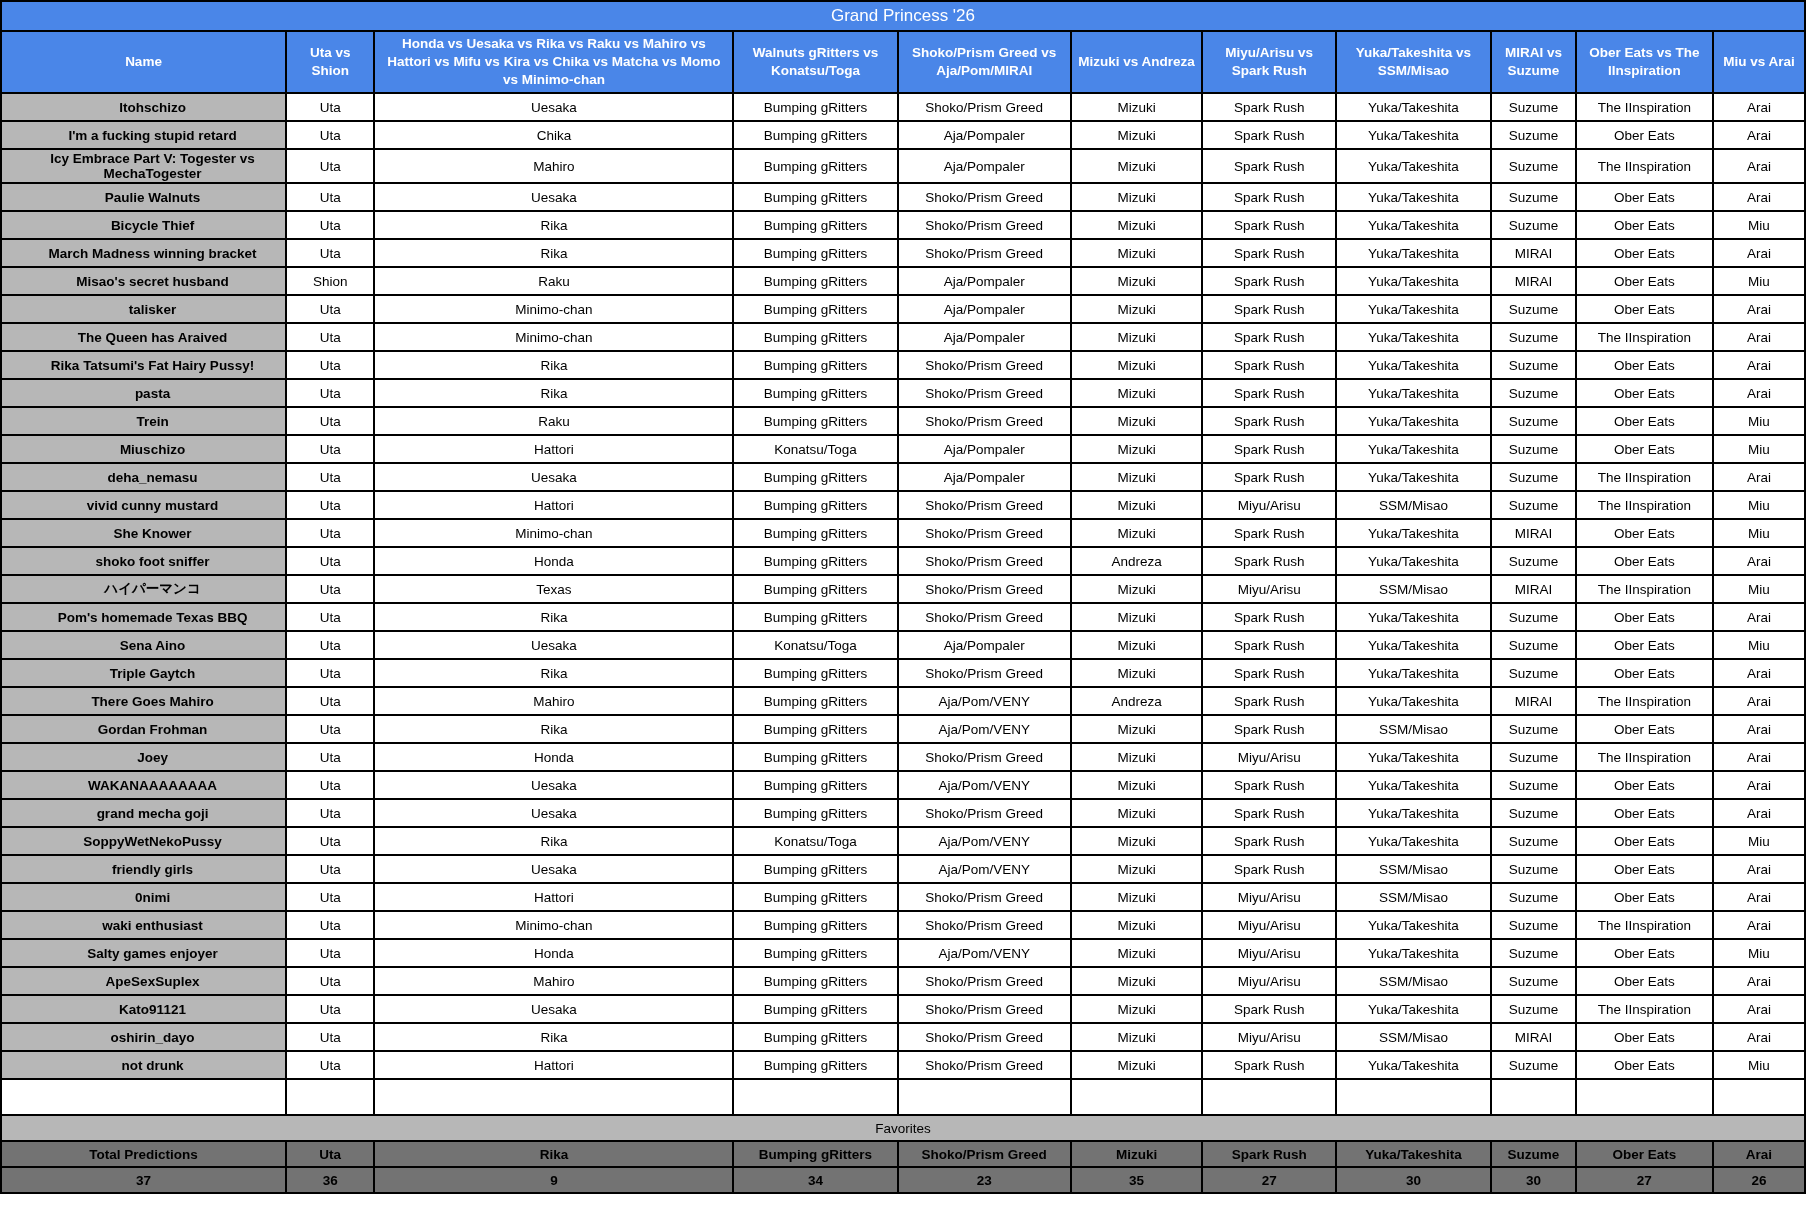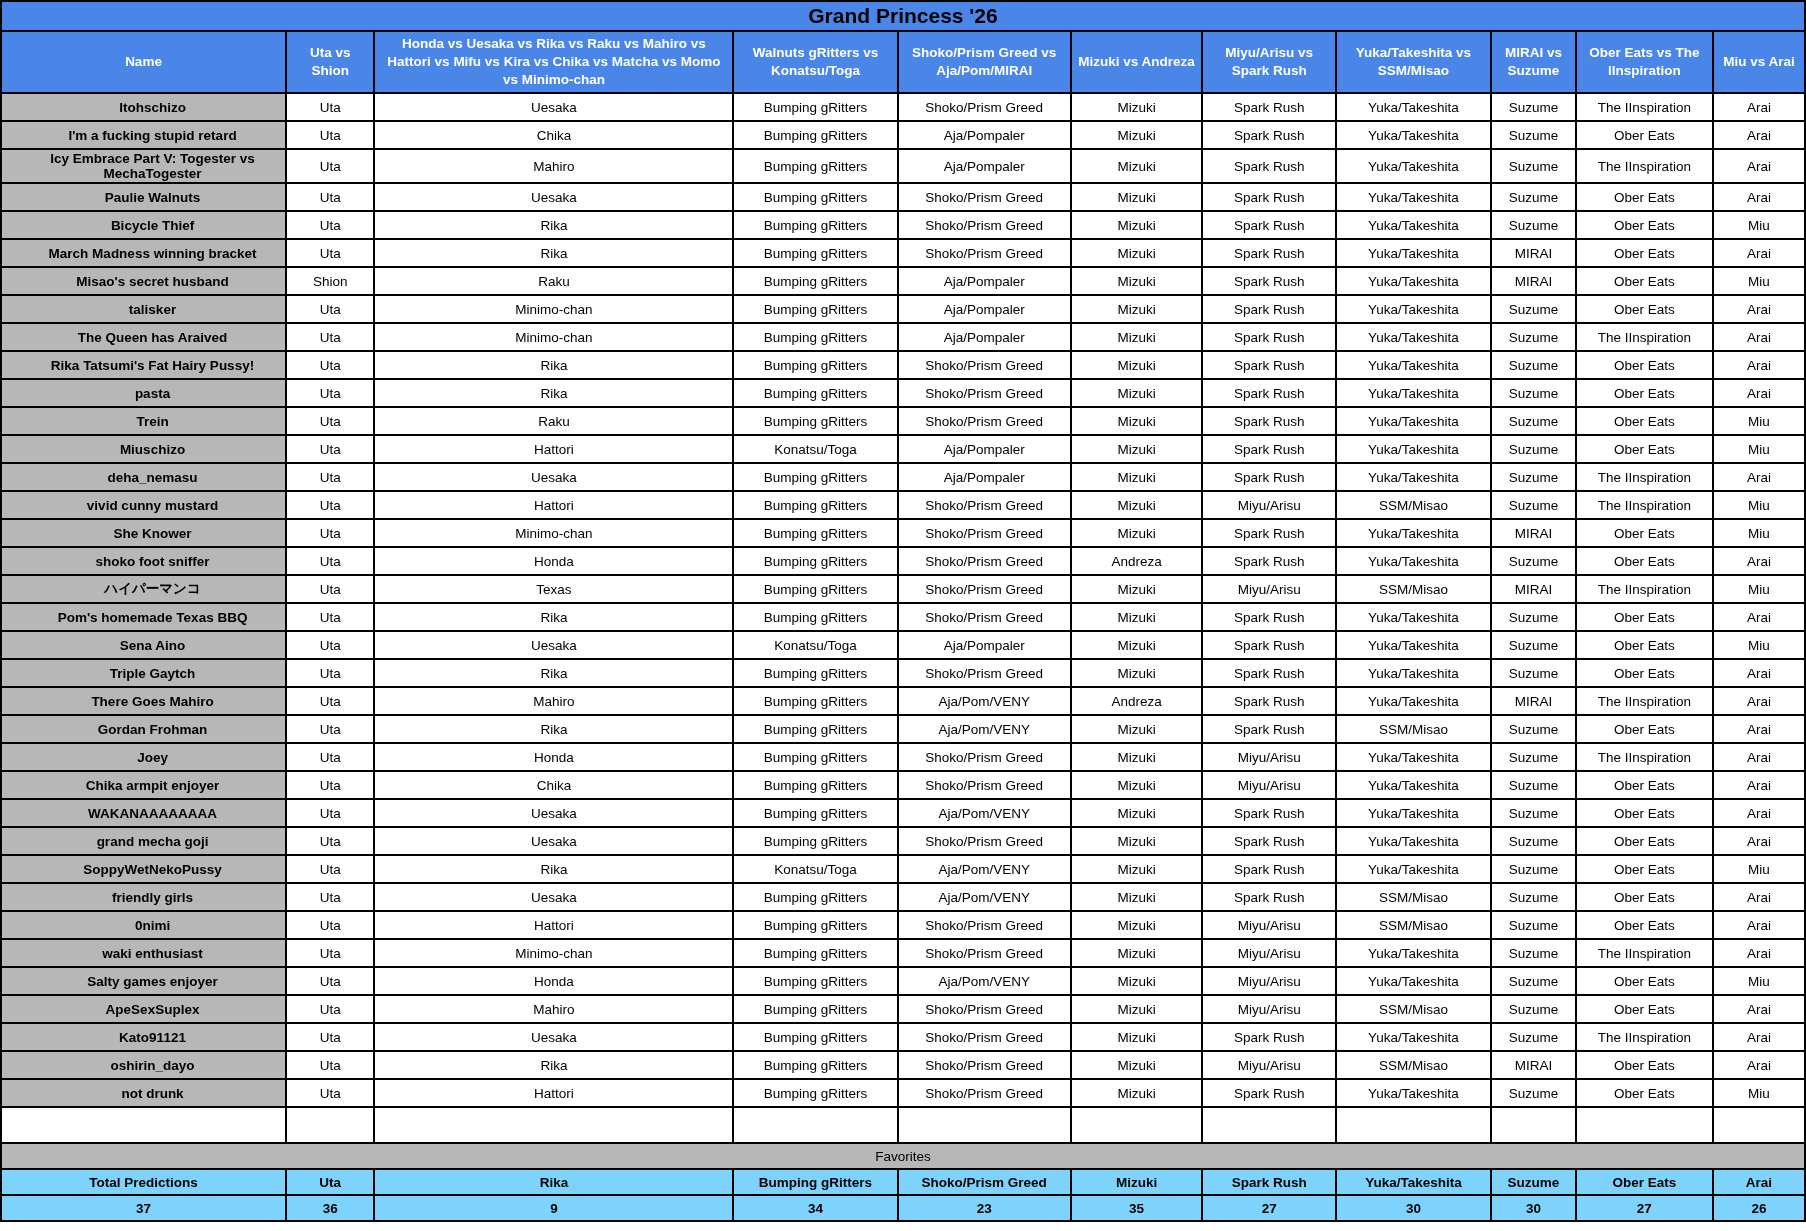--- a/index.html
+++ b/index.html
@@ -21,23 +21,23 @@
     text-align: center;
     vertical-align: middle;
     font-size: 13.5px;
     color: #000000;
     padding: 1px 3px;
     overflow: hidden;
     word-wrap: break-word;
   }
   .title-row th {
     background: #4a86e8;
-    color: #000000;
-    font-weight: bold;
-    font-size: 21px;
+    color: #ffffff;
+    font-weight: normal;
+    font-size: 17px;
     height: 26px;
   }
   .header-row th {
     background: #4a86e8;
     color: #ffffff;
     font-weight: bold;
     font-size: 13.5px;
     height: 58px;
     line-height: 1.35;
   }
@@ -57,21 +57,21 @@
     border-right: 2px solid #000000;
   }
   tr.favorites-row td {
     background: #b7b7b7;
     font-weight: normal;
     height: 22px;
   }
   tr.totals-label-row td,
   tr.totals-values-row td {
     font-weight: bold;
-    background: #7dd3fc;
+    background: #737373;
     height: 22px;
   }
 </style>
 </head>
 <body>
 
 <div class="sheet">
 <table>
   <colgroup>
     <col style="width:15.8%">
@@ -412,33 +412,20 @@
           <td>Bumping gRitters</td>
           <td>Shoko/Prism Greed</td>
           <td>Mizuki</td>
           <td>Miyu/Arisu</td>
           <td>Yuka/Takeshita</td>
           <td>Suzume</td>
           <td>The IInspiration</td>
           <td>Arai</td>
         </tr>
         <tr>
-          <td class="name-cell">Chika armpit enjoyer</td>
-          <td>Uta</td>
-          <td>Chika</td>
-          <td>Bumping gRitters</td>
-          <td>Shoko/Prism Greed</td>
-          <td>Mizuki</td>
-          <td>Miyu/Arisu</td>
-          <td>Yuka/Takeshita</td>
-          <td>Suzume</td>
-          <td>Ober Eats</td>
-          <td>Arai</td>
-        </tr>
-        <tr>
           <td class="name-cell">WAKANAAAAAAAA</td>
           <td>Uta</td>
           <td>Uesaka</td>
           <td>Bumping gRitters</td>
           <td>Aja/Pom/VENY</td>
           <td>Mizuki</td>
           <td>Spark Rush</td>
           <td>Yuka/Takeshita</td>
           <td>Suzume</td>
           <td>Ober Eats</td>

